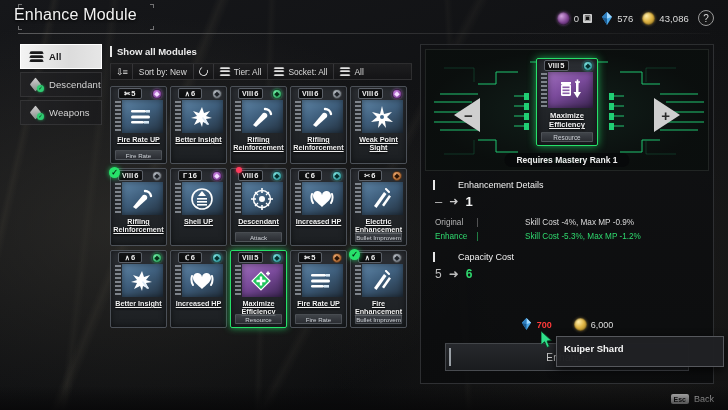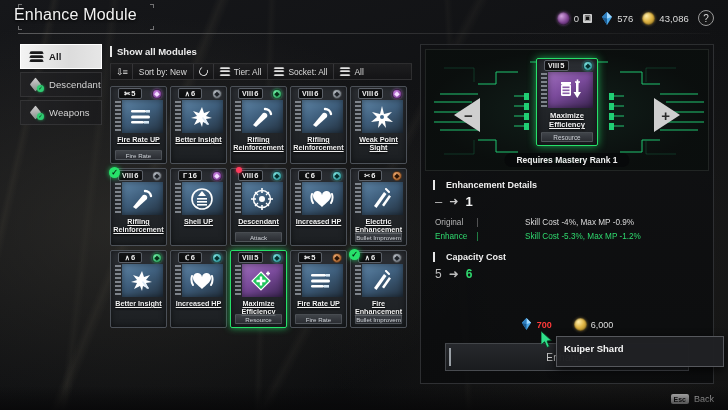--- a/index.html
+++ b/index.html
@@ -293,22 +293,22 @@
   .tri-sign.plus { right: 38px; }
   .mastery-pill {
     position:absolute; left:50%; transform:translateX(-50%); bottom: 3px;
     padding: 2px 12px; border-radius: 9px;
     background: rgba(8,9,10,.92);
     font-size: 8.5px; font-weight:700; color:#efefef;
     white-space:nowrap;
   }
 
   .sec-head {
-    display:flex; align-items:flex-start; gap:11px; margin: 9px 0 0 12px;
-    font-size: 9px; font-weight:700; color:#f0f0f0;
+    display:flex; align-items:flex-start; gap:23px; margin: 9px 0 0 12px;
+    font-size: 9px; font-weight:400; color:#f0f0f0;
   }
   .sec-head .bar { width:2px; height:10px; background:#e8e8e8; }
   .lvl-row {
     display:flex; align-items:center; gap:7px; margin: 4px 0 0 14px;
     font-size: 13px; color:#bdbdbd;
   }
   .lvl-row .arrow { color:#cccccc; font-size:11px; }
   .lvl-row .to { color:#f4f4f4; font-weight:700; }
   .stat-row {
     display:flex; align-items:center; margin: 5px 0 0 14px; font-size: 8.2px;

